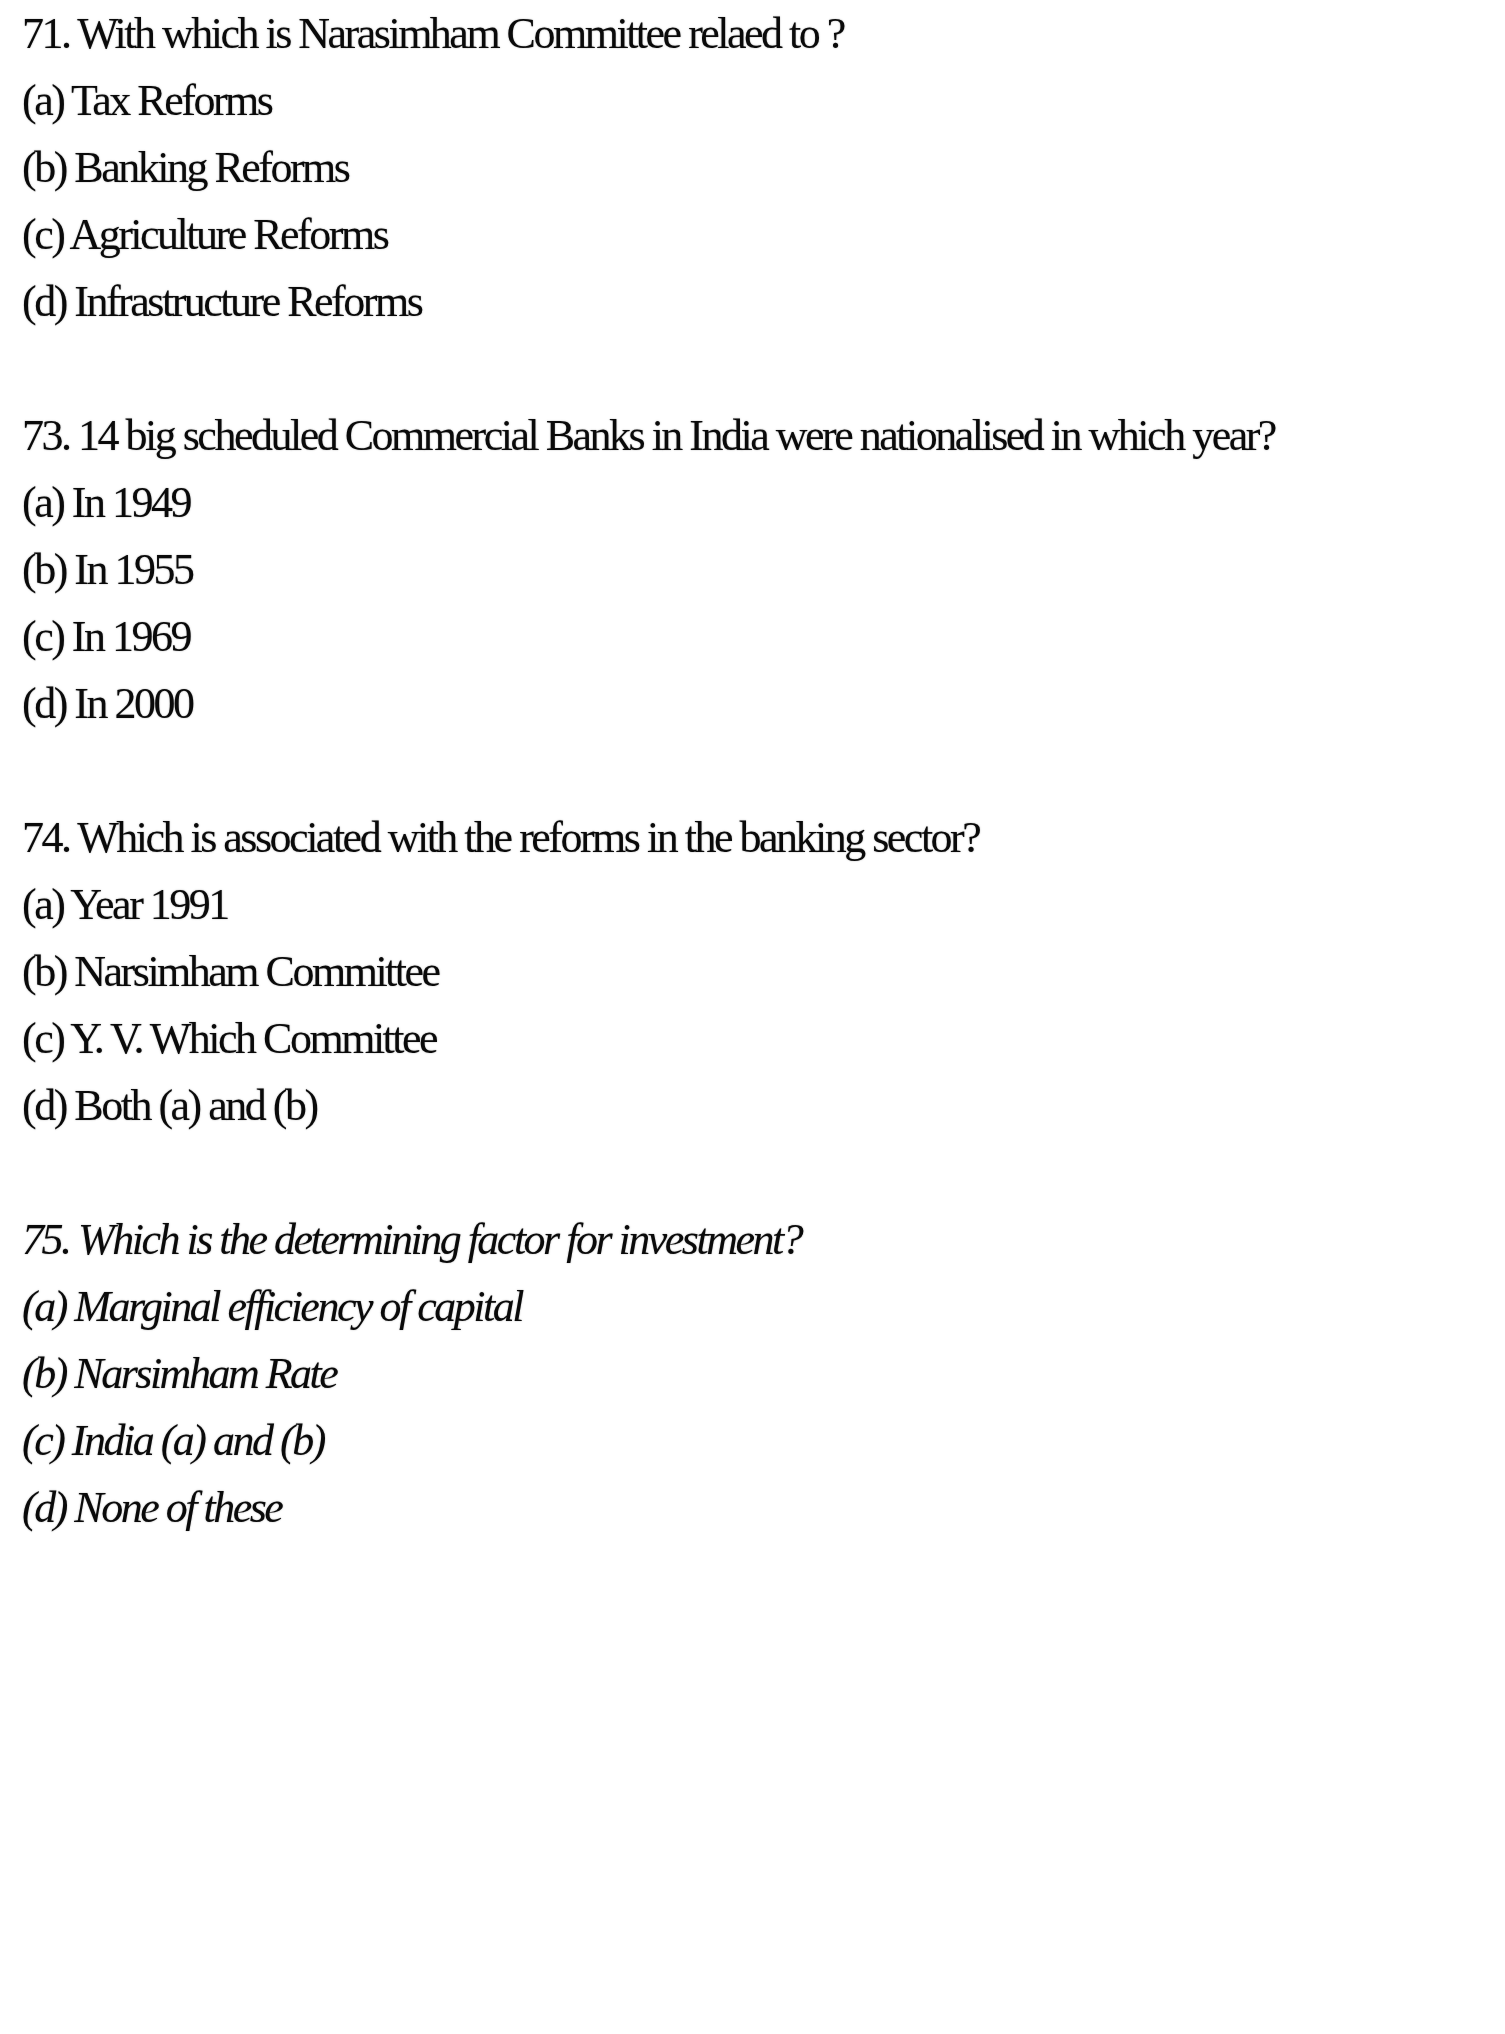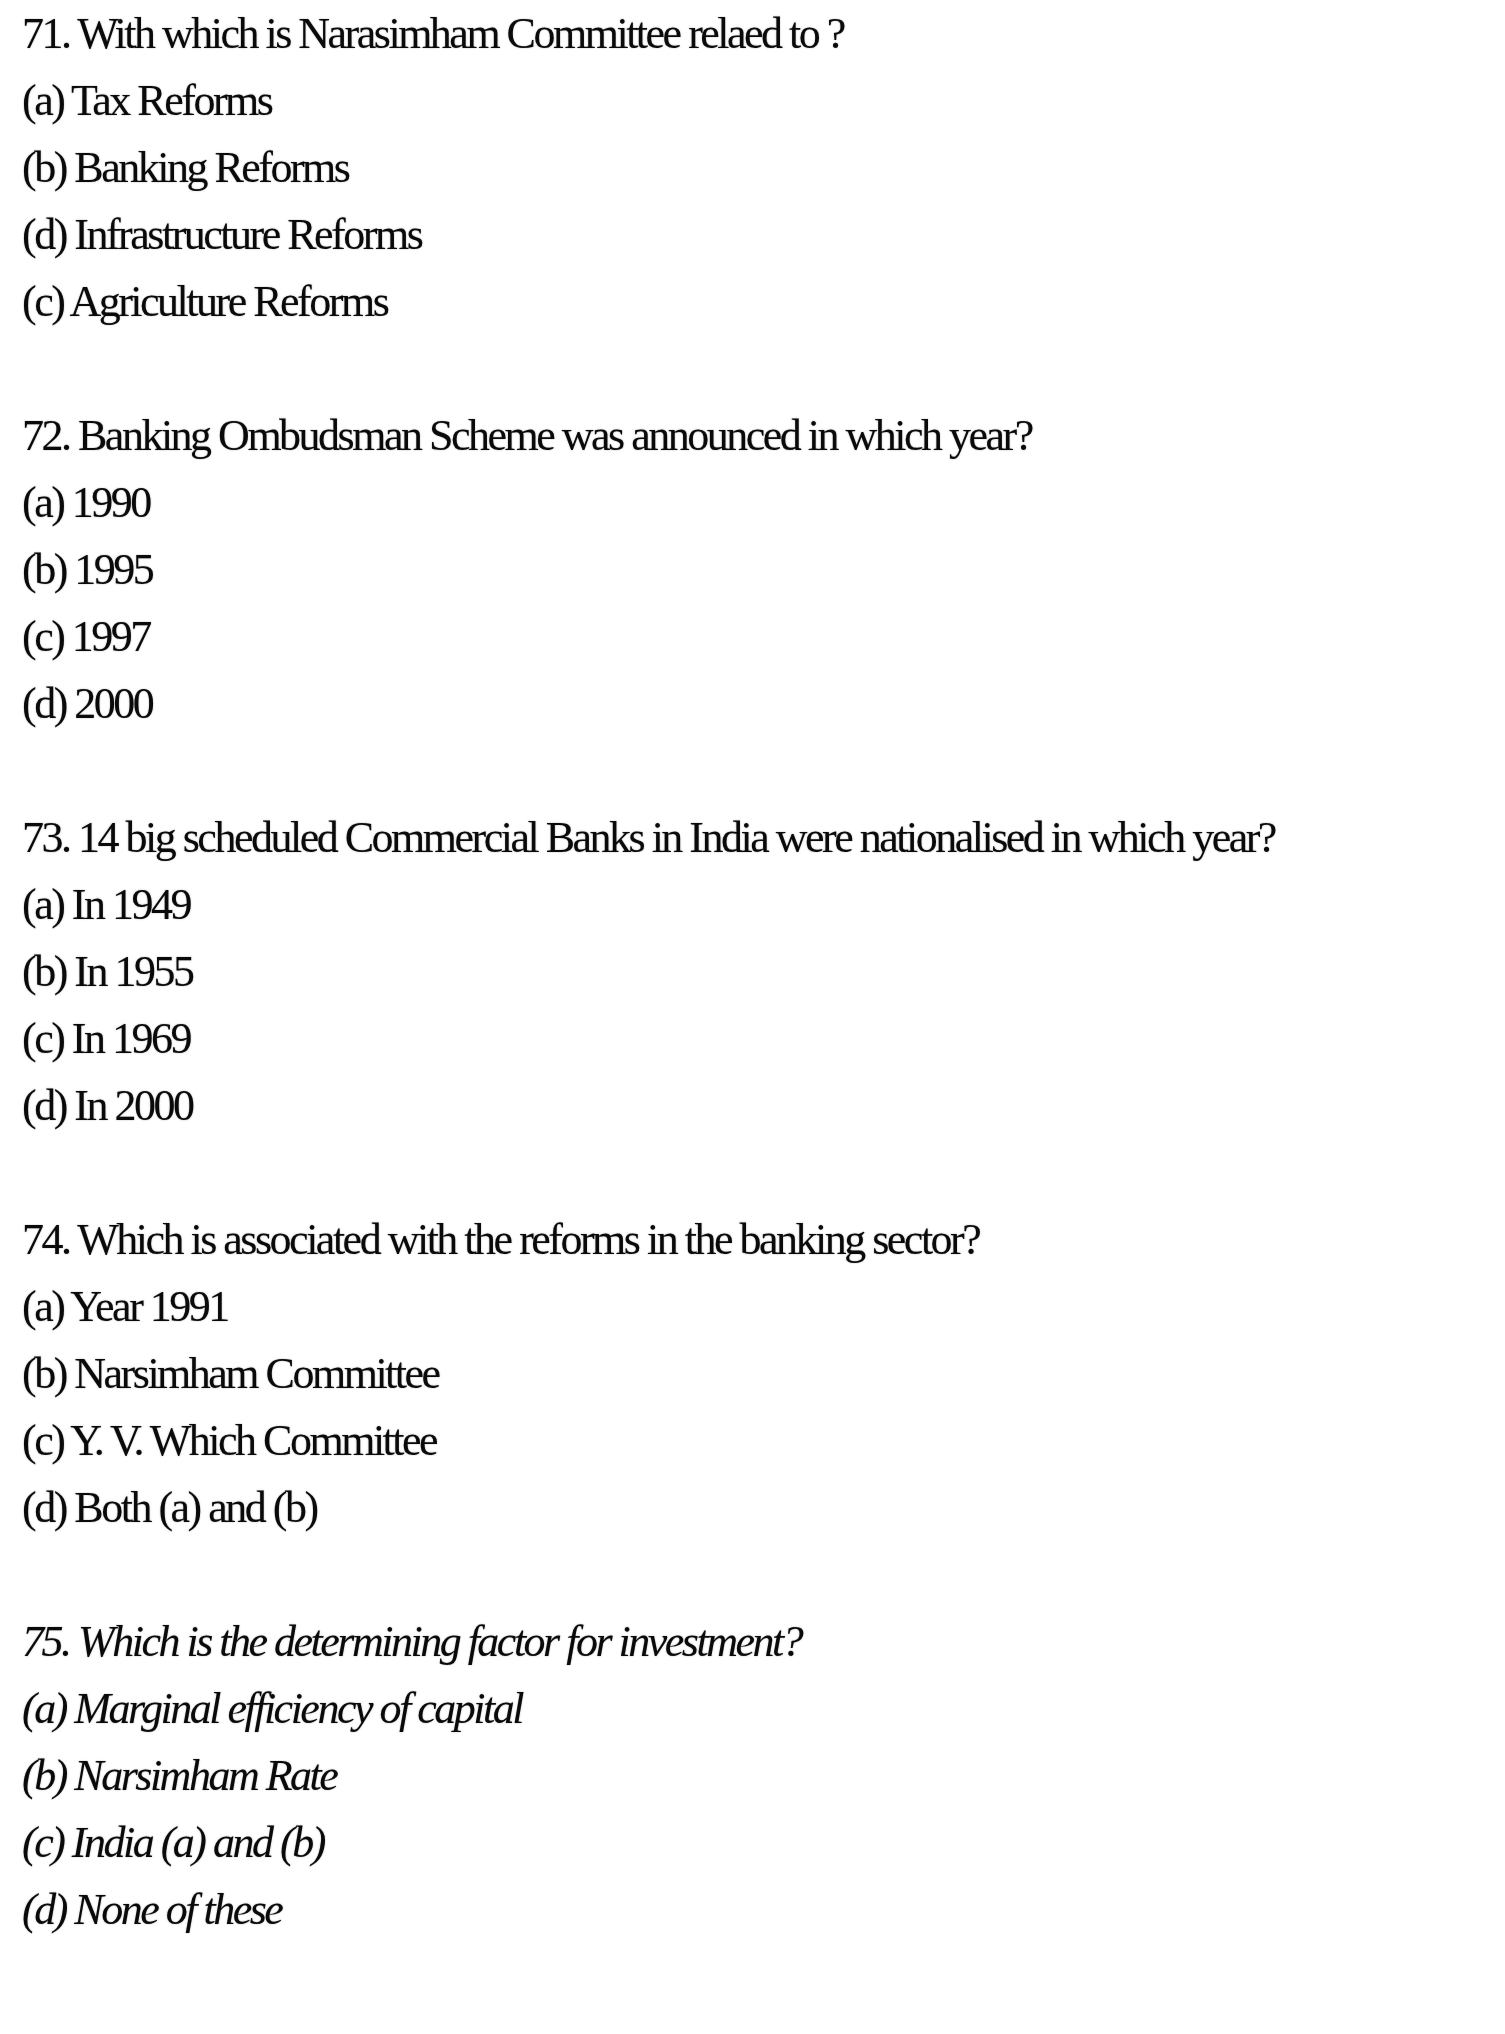--- a/index.html
+++ b/index.html
@@ -39,31 +39,24 @@
 </style>
 </head>
 <body>
 
 <main class="page">
 
   <section class="q-block">
     <div class="line">71. With which is Narasimham Committee relaed to ?</div>
     <div class="line">(a) Tax Reforms</div>
     <div class="line">(b) Banking Reforms</div>
+    <div class="line">(c) Agriculture Reforms</div>
     <div class="line">(d) Infrastructure Reforms</div>
-    <div class="line">(c) Agriculture Reforms</div>
   </section>
 
-  <section class="q-block">
-    <div class="line">72. Banking Ombudsman Scheme was announced in which year?</div>
-    <div class="line">(a) 1990</div>
-    <div class="line">(b) 1995</div>
-    <div class="line">(c) 1997</div>
-    <div class="line">(d) 2000</div>
-  </section>
 
   <section class="q-block">
     <div class="line">73. 14 big scheduled Commercial Banks in India were nationalised in which year?</div>
     <div class="line">(a) In 1949</div>
     <div class="line">(b) In 1955</div>
     <div class="line">(c) In 1969</div>
     <div class="line">(d) In 2000</div>
   </section>
 
   <section class="q-block">

